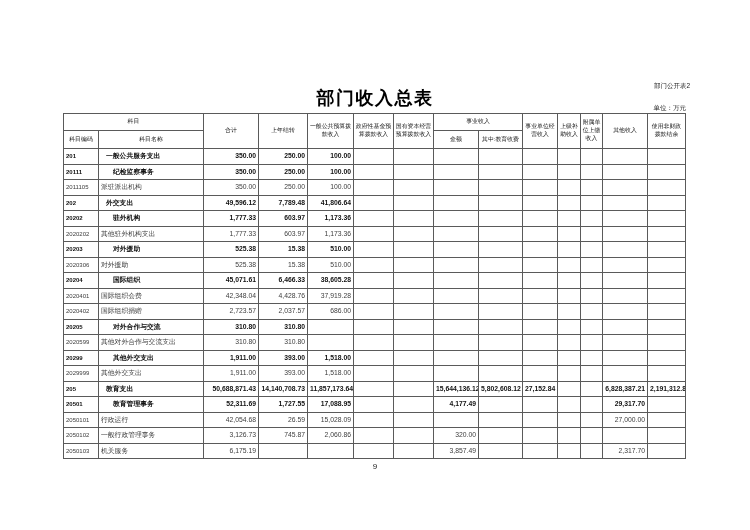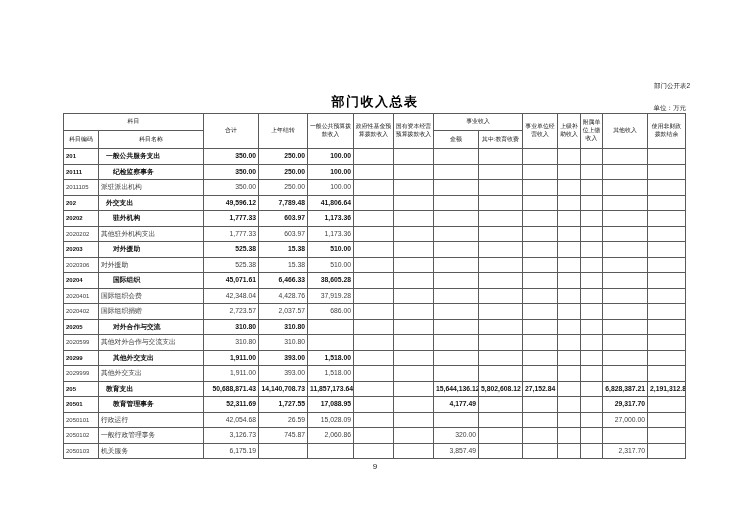--- a/index.html
+++ b/index.html
@@ -5,22 +5,22 @@
   * { margin:0; padding:0; box-sizing:border-box; }
   html,body { background:#fff; }
   .page {
     position:relative; width:750px; height:530px; background:#ffffff;
     font-family:"Liberation Sans", sans-serif; color:#111; overflow:hidden;
   }
   .doc-label {
     position:absolute; top:82px; right:60px; font-size:6.5px; color:#222;
   }
   .page-title {
-    position:absolute; top:93px; left:0; width:100%; text-align:center;
-    font-size:13px; font-weight:bold; letter-spacing:1.5px; color:#000;
+    position:absolute; top:86px; left:0; width:100%; text-align:center;
+    font-size:18px; font-weight:bold; letter-spacing:1.5px; color:#000;
   }
   .unit-label {
     position:absolute; top:104px; right:64px; font-size:6.5px; color:#222;
   }
   table.income-table {
     position:absolute; left:63px; top:113px; width:622px;
     border-collapse:collapse; table-layout:fixed;
   }
   .income-table th, .income-table td {
     border:1px solid #5a5a5a; overflow:hidden;

